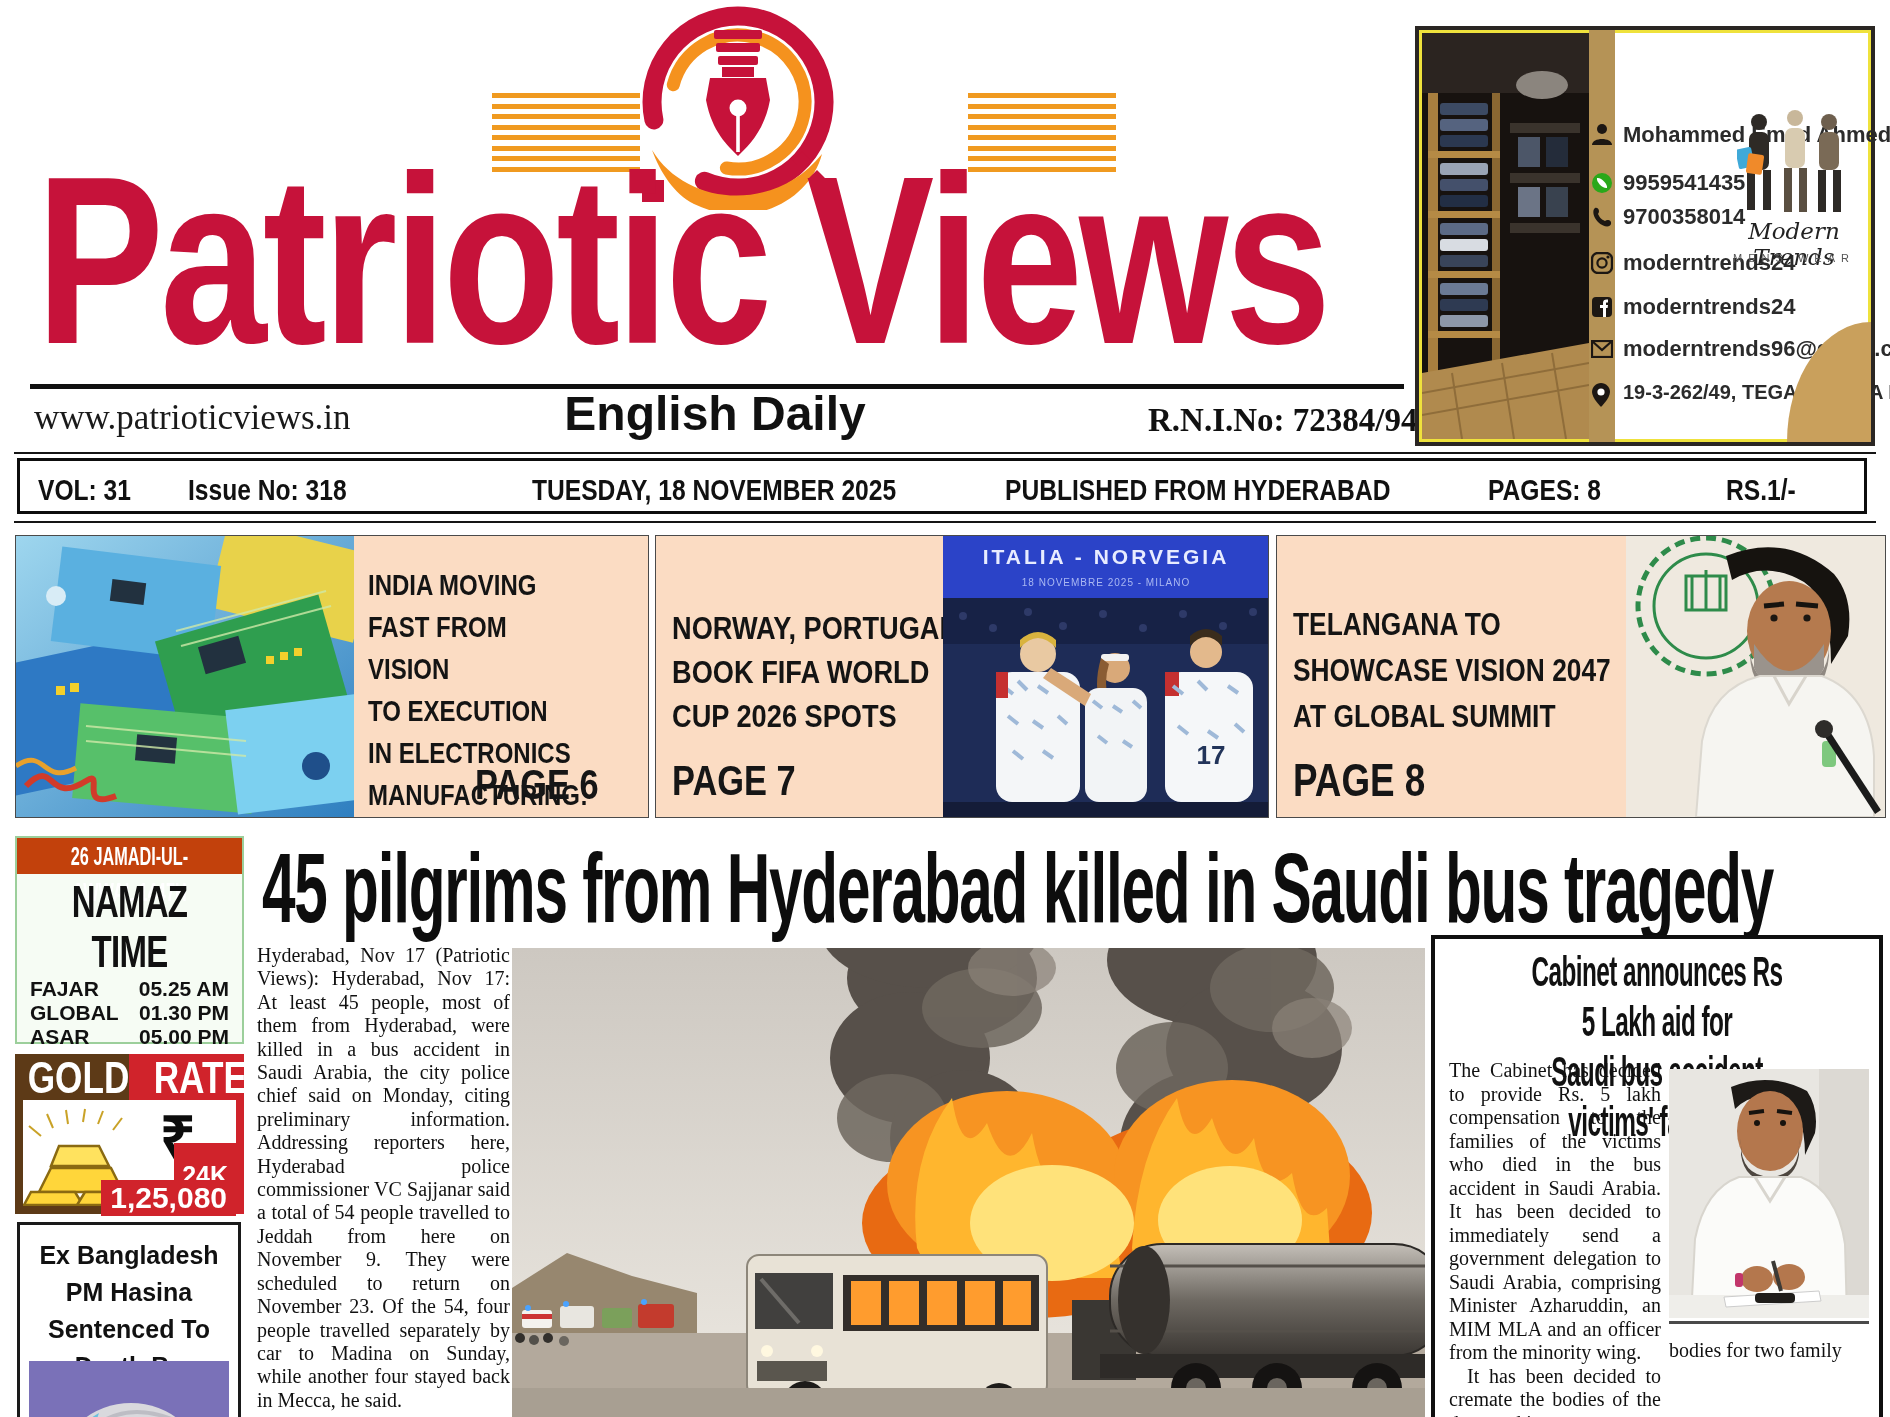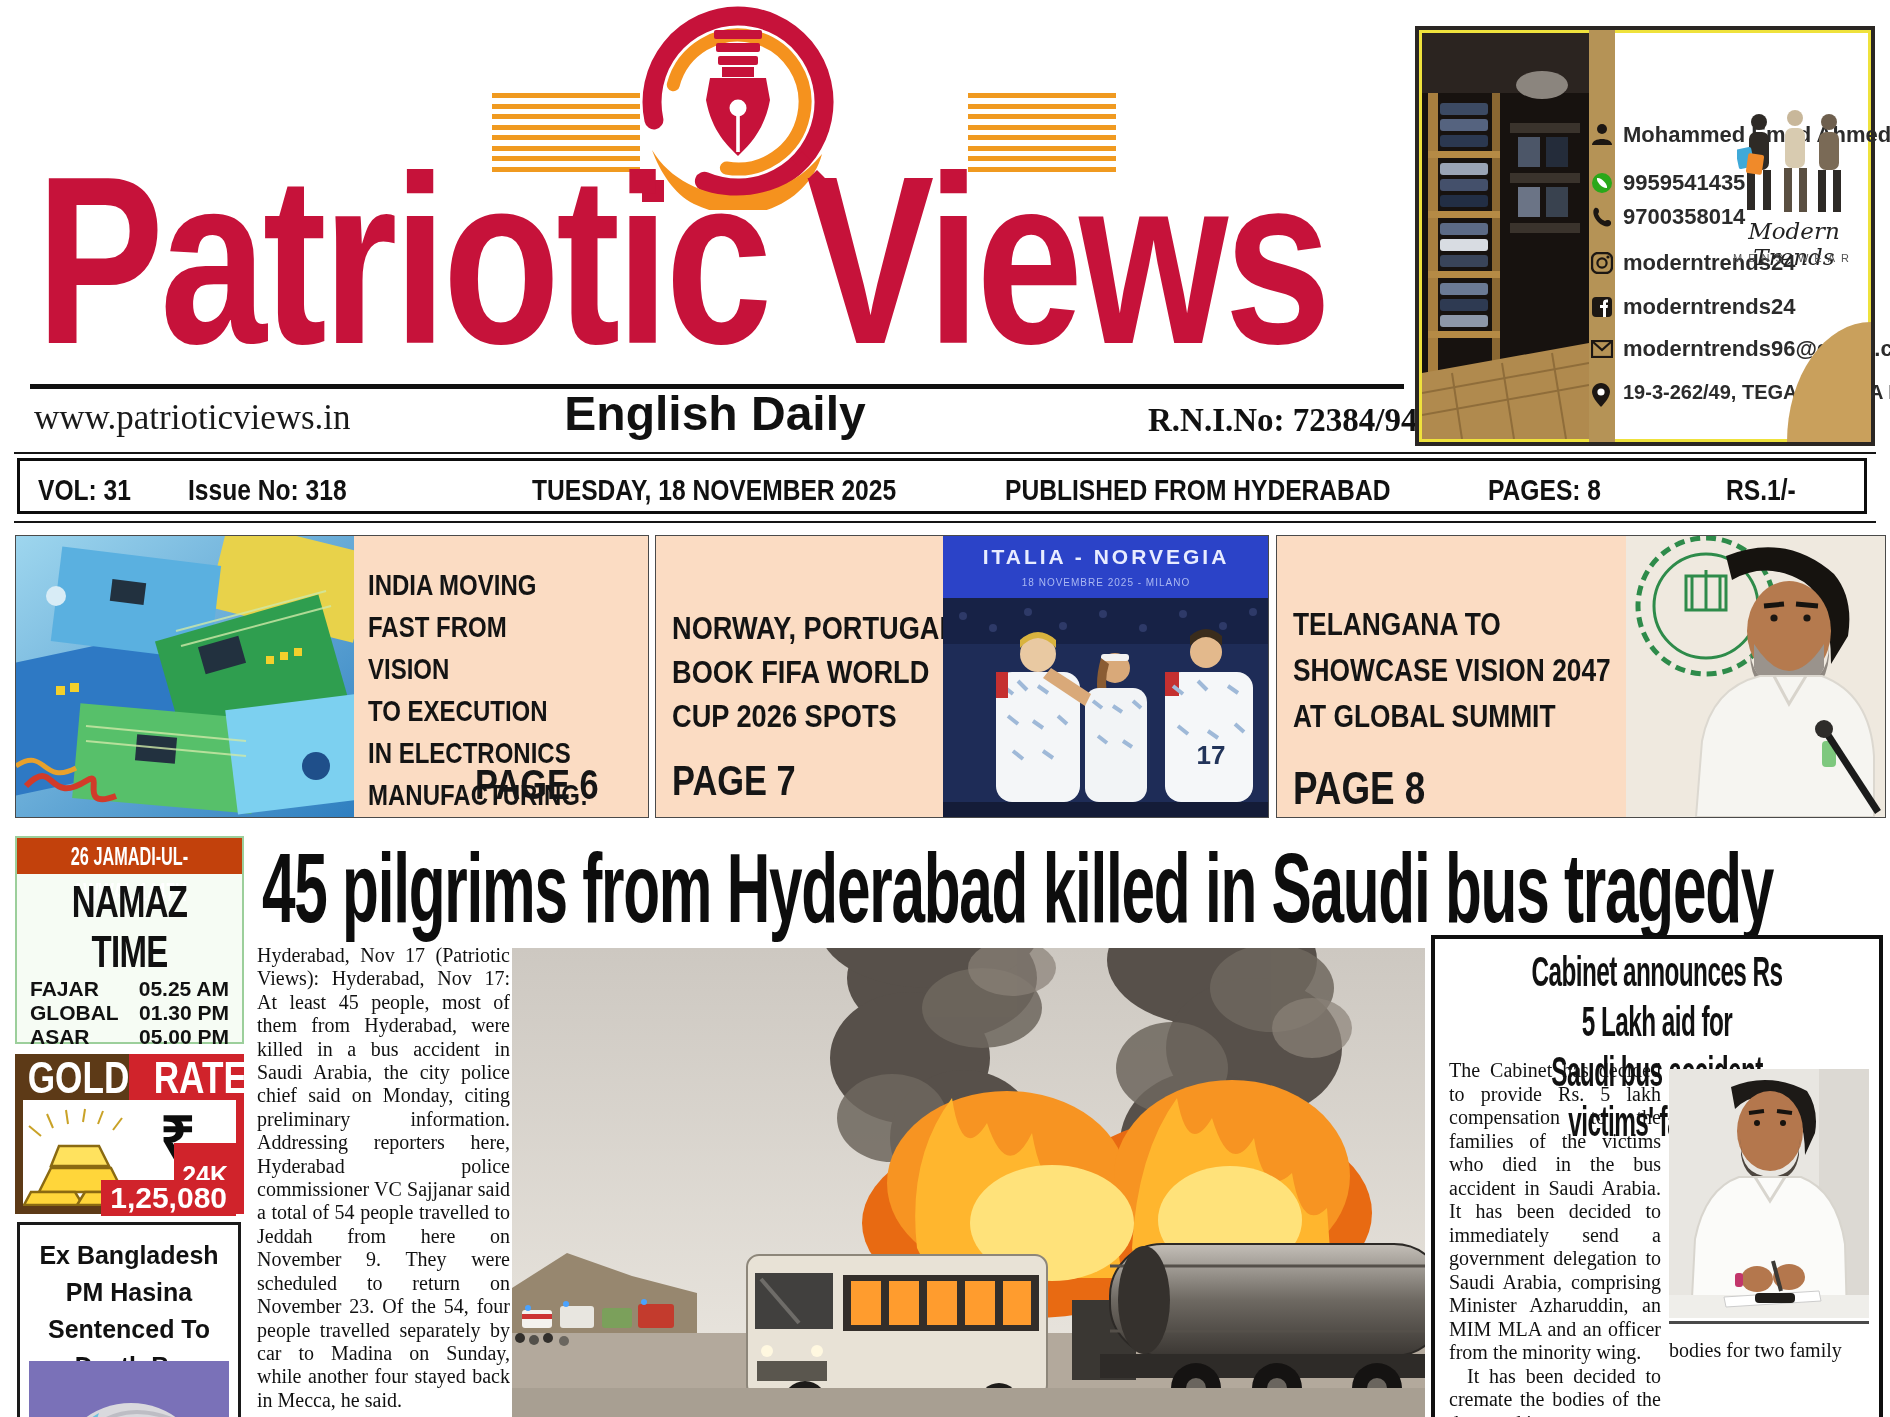--- a/index.html
+++ b/index.html
@@ -382,21 +382,21 @@
       </svg>
     </div>
   </div>
 
   <div class="teaser" id="t3" style="left:1276px;width:610px">
     <div class="abs" style="left:16px;top:66px">
       <span class="tz-h pre sx85" style="font-size:31px;line-height:46px">TELANGANA TO
 SHOWCASE VISION 2047
 AT GLOBAL SUMMIT</span>
     </div>
-    <div class="tz-p" style="left:16px;bottom:2px;font-size:46px">
+    <div class="tz-p" style="left:16px;bottom:10px;font-size:46px">
       <span class="sx80">PAGE 8</span>
     </div>
     <div class="abs" style="left:349px;top:0;width:259px;height:281px">
       <svg width="259" height="281" viewBox="0 0 259 281">
         <rect width="259" height="281" fill="#efe9df"></rect>
         <g stroke="#2e8b4a" fill="none">
           <circle cx="80" cy="70" r="68" stroke-width="5" stroke-dasharray="10 6"></circle>
           <circle cx="80" cy="70" r="52" stroke-width="3"></circle>
           <rect x="60" y="40" width="40" height="34" stroke-width="3"></rect>
           <line x1="66" y1="40" x2="66" y2="74" stroke-width="3"></line>

